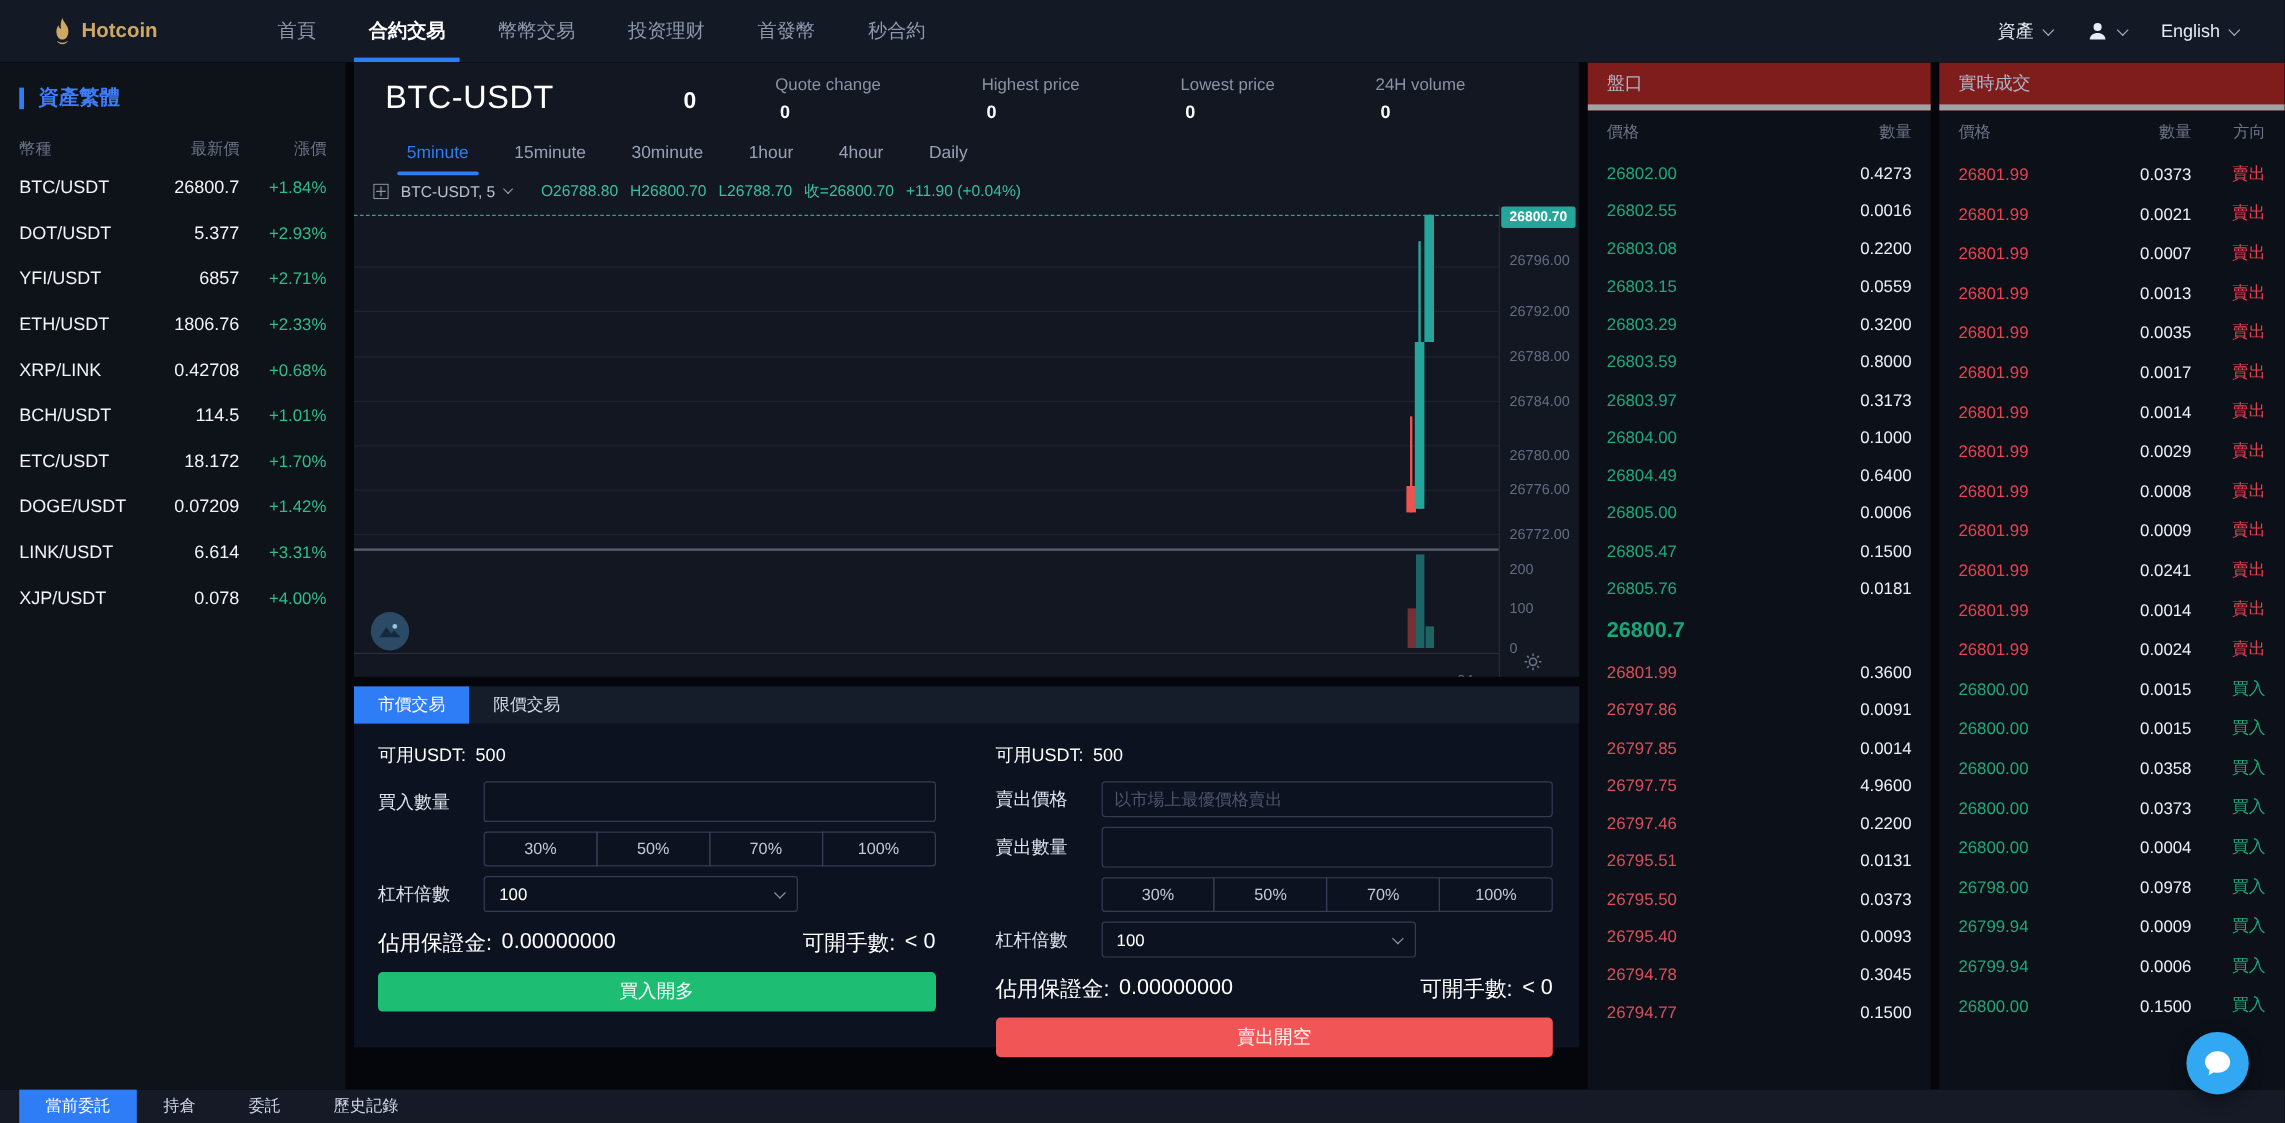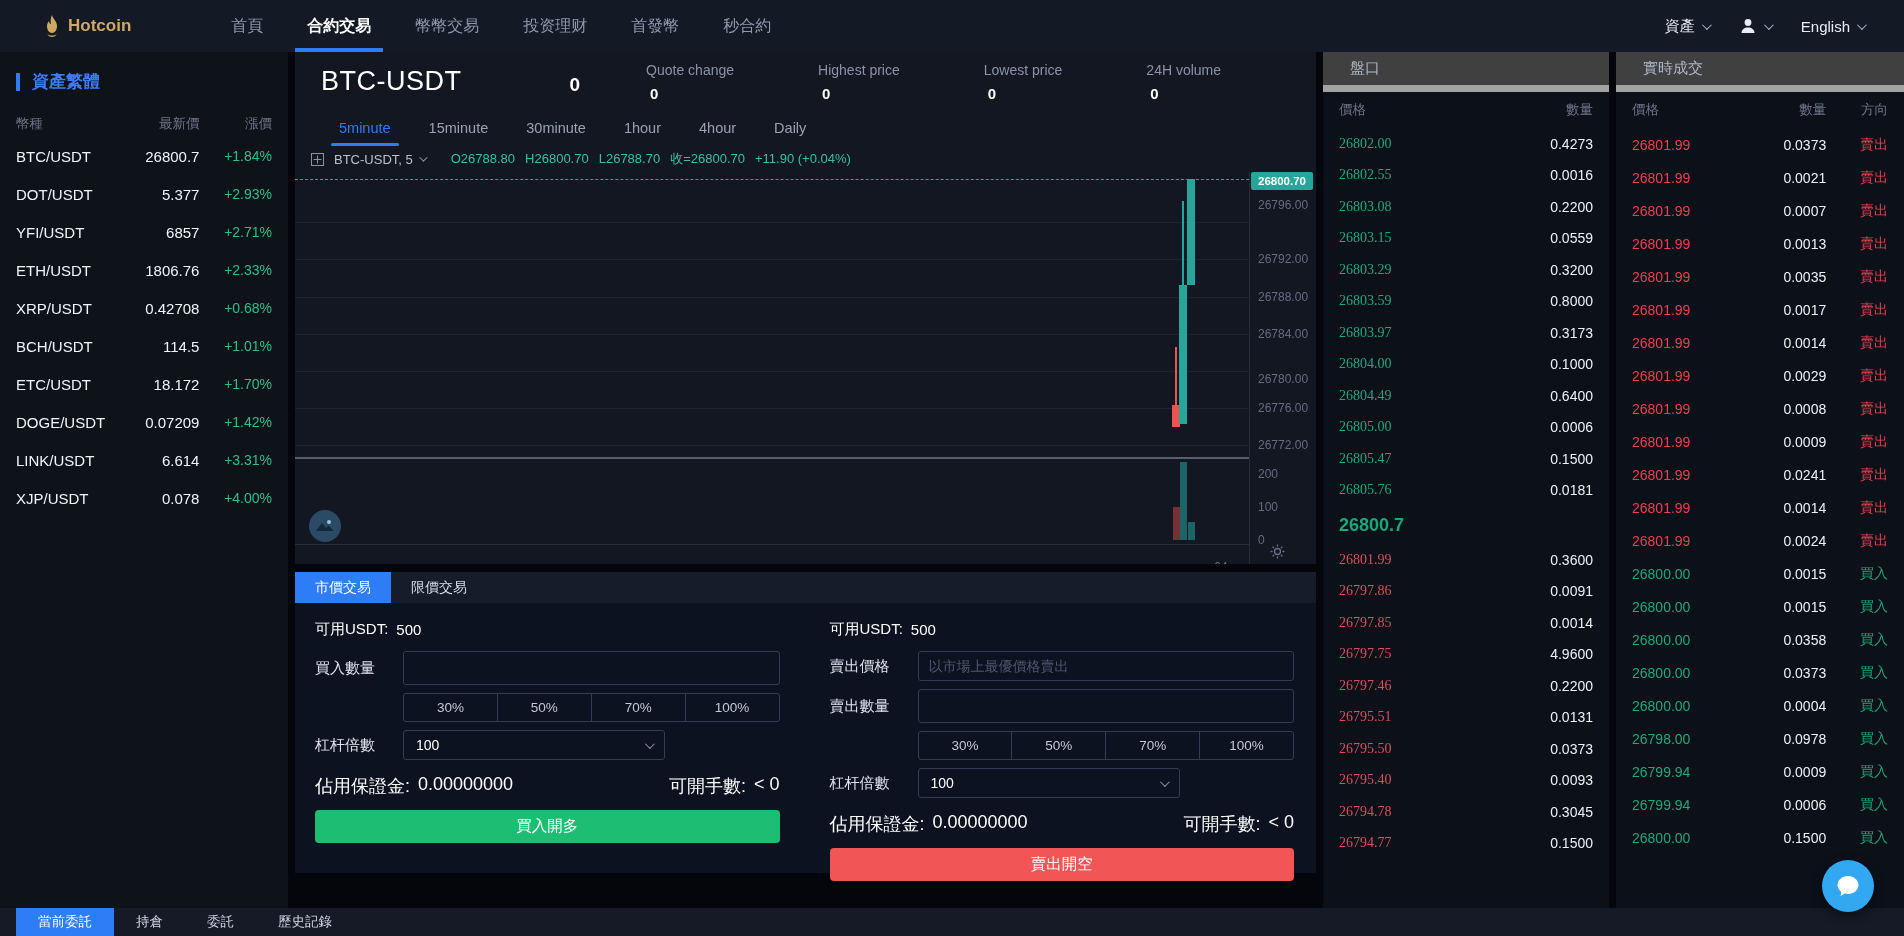--- a/index.html
+++ b/index.html
@@ -92,26 +92,26 @@
   .select { width:262px; height:30px; border:1px solid #333c52; border-radius:3px; display:flex; align-items:center; padding:0 12px; font-size:14px; color:#fff; cursor:pointer; }
   .select .chev { margin-left:auto; border-color:#8a93a6; }
   .mrow { display:flex; justify-content:space-between; margin-top:14px; font-size:18px; color:#fff; }
   .mpair { display:flex; gap:8px; }
   .submit { margin-top:12px; width:100%; height:33px; border:none; border-radius:4px; font-size:15.5px; color:#fff; cursor:pointer; font-family:inherit; }
   .submit.buy { background:#1dbe74; }
   .submit.sell { background:#f25555; }
 
   
   .panel { background:#0c1019; overflow:hidden; display:flex; flex-direction:column; }
-  .p-head { height:40px; background:#404040; border-bottom:7px solid #a3a3a3; display:flex; align-items:center; padding:0 27px; font-size:15px; color:#aeb6c6; flex:none; }
+  .p-head { height:40px; background:#7f1d1d; border-bottom:5px solid #a3a3a3; display:flex; align-items:center; padding:0 16px; font-size:15px; color:#aeb6c6; flex:none; }
   .p-cols { height:36px; display:flex; align-items:center; padding:0 16px; color:#6b7489; font-size:13.5px; flex:none; }
   .ob-cols span:first-child { flex:1; }
   .ob-cols span:last-child { text-align:right; flex:1; }
   .ob-row { height:31.5px; display:flex; align-items:center; padding:0 16px; font-size:14px; cursor:pointer; }
-  .ob-row .pr { flex:1;font-family:Liberation Serif, serif; }
+  .ob-row .pr { flex:1; }
   .ob-row .qy { flex:1; text-align:right; color:#eef1f6; }
   .pr.g { color:#1ea97c; } .pr.r { color:#d8505c; }
   .ob-last { height:38px; display:flex; align-items:center; padding:0 16px; font-size:18px; font-weight:bold; color:#16a878; }
   .tr-cols span:nth-child(1){ flex:1.2; } .tr-cols span:nth-child(2){ flex:1; text-align:right; } .tr-cols span:nth-child(3){ flex:.7; text-align:right; }
   .tr-row { height:33px; display:flex; align-items:center; padding:0 16px; font-size:14px; flex:none; }
   .tr-row .pr { flex:1.2; }
   .tr-row .qy { flex:1; text-align:right; color:#eef1f6; }
   .tr-row .sd { flex:.7; text-align:right; }
   .sd.g, .pr2g { color:#1fa878; } .sd.r, .pr2r { color:#e8414f; }
   .tr-row .pr.r2 { color:#e8414f; } .tr-row .pr.g2 { color:#1fa878; }
@@ -188,21 +188,21 @@
           <span class="sb-pair">YFI/USDT</span>
           <span class="sb-price">6857</span>
           <span class="sb-chg">+2.71%</span>
         </div>
         <div class="sb-row">
           <span class="sb-pair">ETH/USDT</span>
           <span class="sb-price">1806.76</span>
           <span class="sb-chg">+2.33%</span>
         </div>
         <div class="sb-row">
-          <span class="sb-pair">XRP/USDT</span>
+          <span class="sb-pair">XRP/LINK</span>
           <span class="sb-price">0.42708</span>
           <span class="sb-chg">+0.68%</span>
         </div>
         <div class="sb-row">
           <span class="sb-pair">BCH/USDT</span>
           <span class="sb-price">114.5</span>
           <span class="sb-chg">+1.01%</span>
         </div>
         <div class="sb-row">
           <span class="sb-pair">ETC/USDT</span>
@@ -311,21 +311,21 @@
                   <line x1="7.5" y1="12.4" x2="7.5" y2="14.5"></line>
                   <line x1="0.5" y1="7.5" x2="2.6" y2="7.5"></line>
                   <line x1="12.4" y1="7.5" x2="14.5" y2="7.5"></line>
                   <line x1="2.6" y1="2.6" x2="4" y2="4"></line>
                   <line x1="11" y1="11" x2="12.4" y2="12.4"></line>
                   <line x1="12.4" y1="2.6" x2="11" y2="4"></line>
                   <line x1="4" y1="11" x2="2.6" y2="12.4"></line>
                 </g>
               </svg>
           </div>
-        <div class="ax-label" style="top: 26px;">26796.00</div>
+        <div class="ax-label" style="top: 38px;">26796.00</div>
             <div class="ax-label" style="top: 80.4px;">26792.00</div>
             <div class="ax-label" style="top: 117.6px;">26788.00</div>
             <div class="ax-label" style="top: 154.8px;">26784.00</div>
             <div class="ax-label" style="top: 200px;">26780.00</div>
             <div class="ax-label" style="top: 229.2px;">26776.00</div>
             <div class="ax-label" style="top: 266.4px;">26772.00</div>
             <div class="price-badge" style="top: 0px; text-align: center;">26800.70</div>
             <div class="ax-label" style="top: 295px;">200</div>
             <div class="ax-label" style="top: 328px;">100</div>
             <div class="ax-label" style="top: 361px;">0</div>

